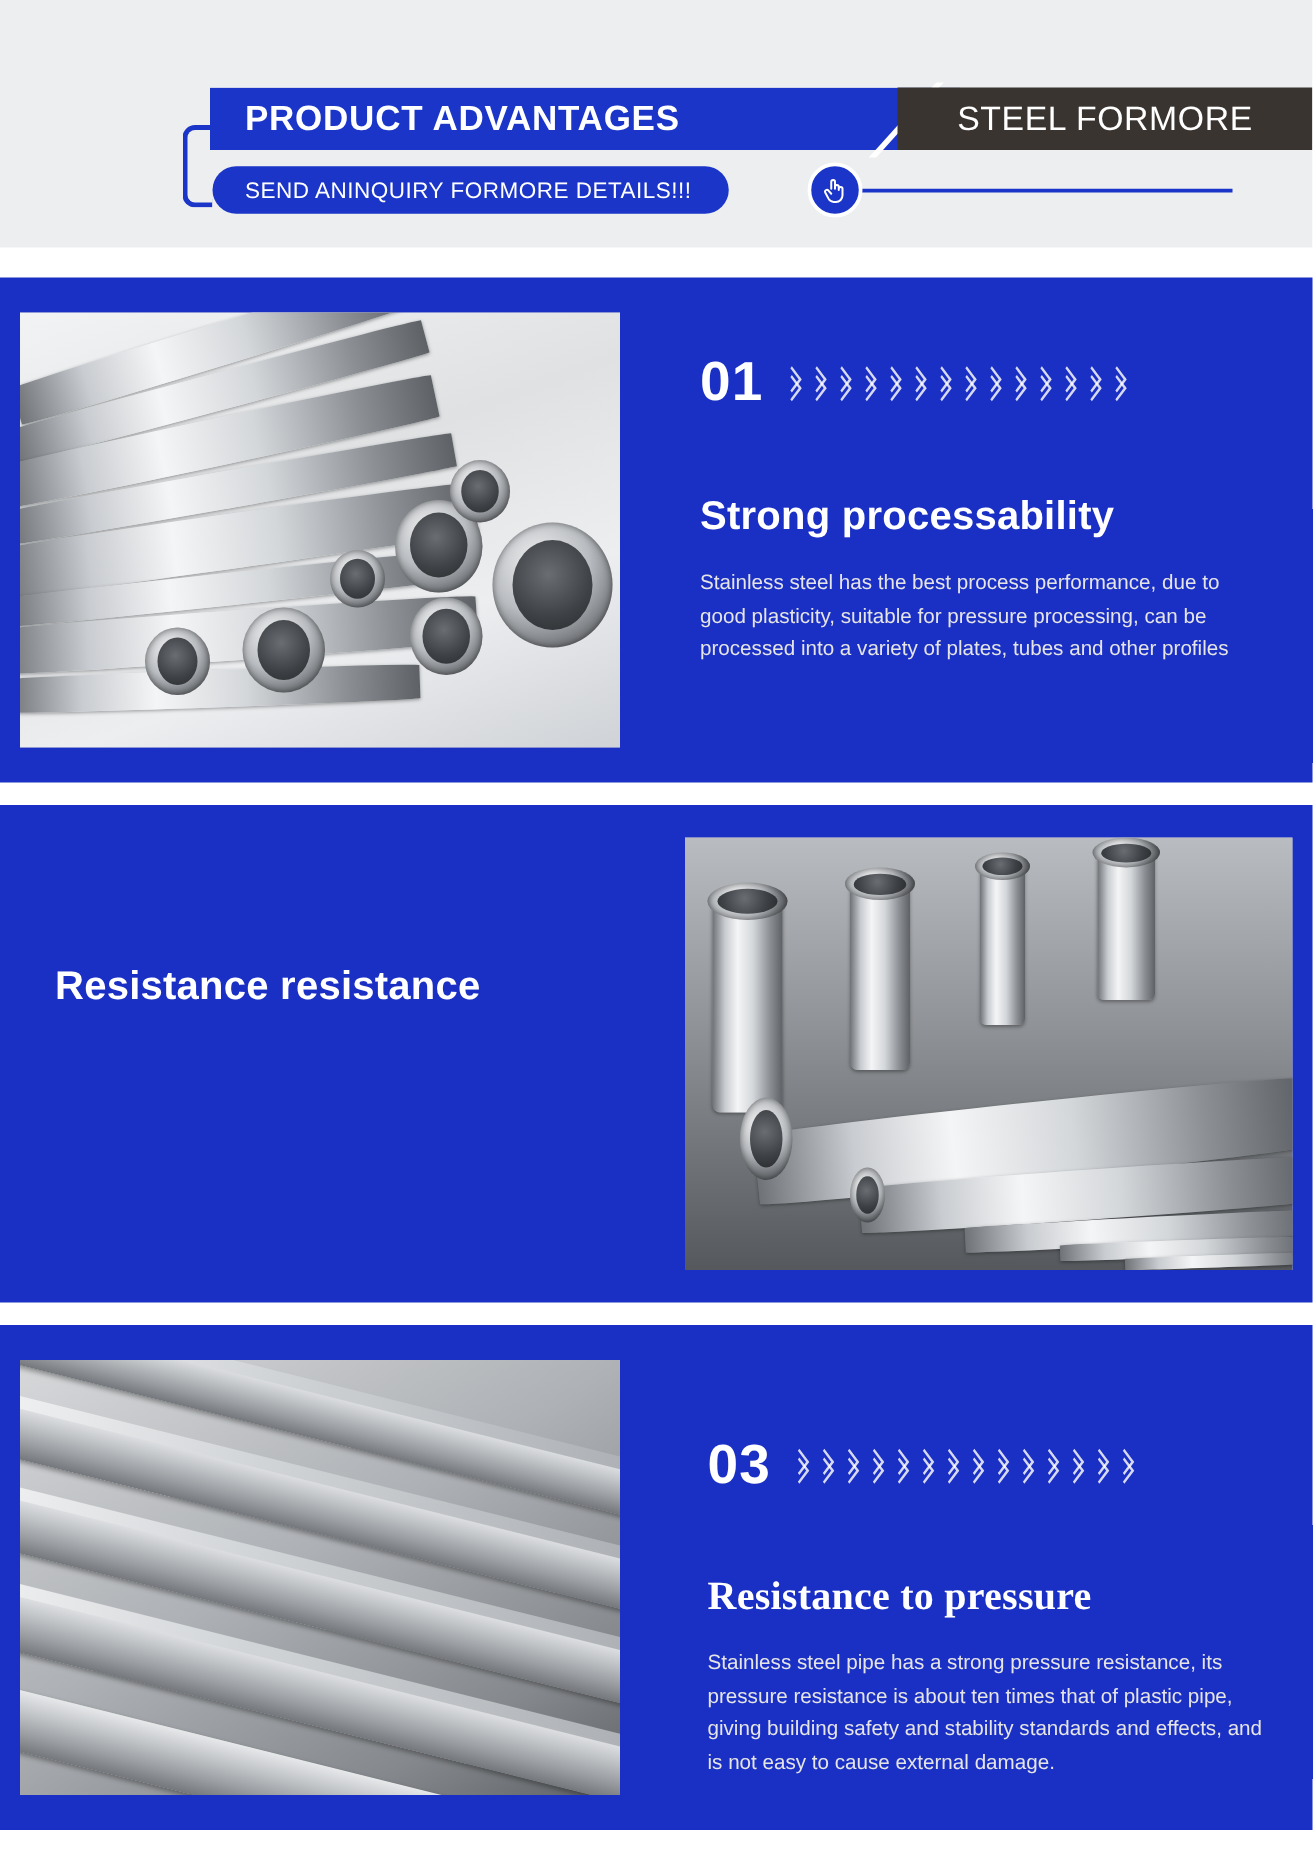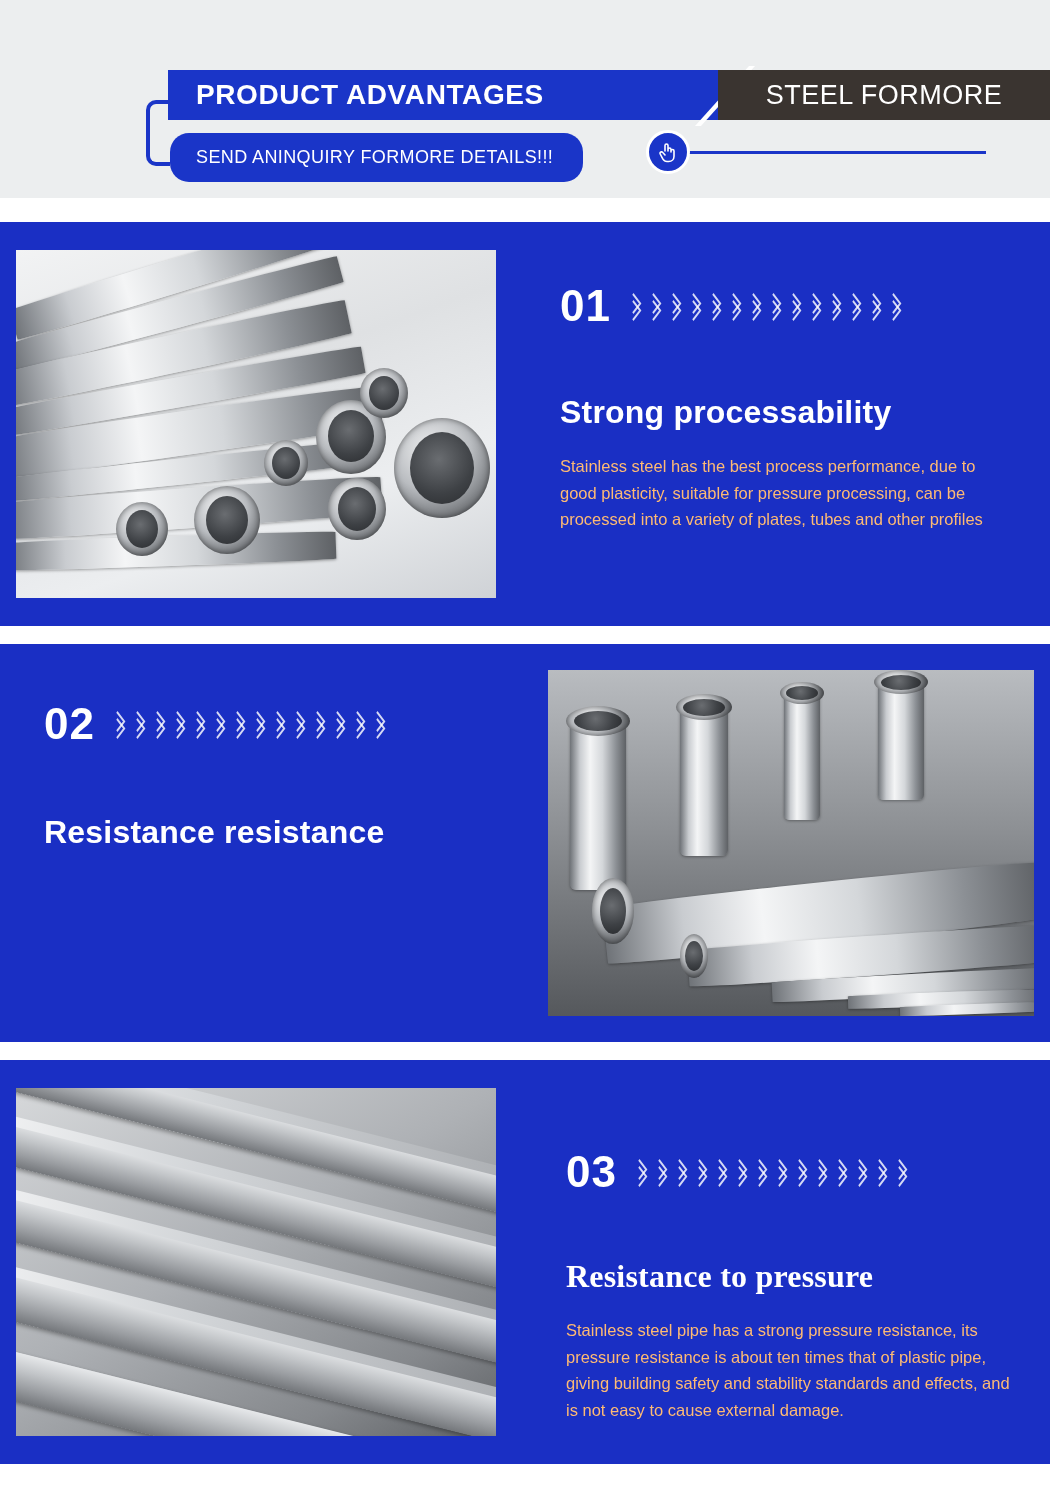--- a/index.html
+++ b/index.html
@@ -65,21 +65,21 @@
     width: 24px; height: 66px;
     border-left: 4px solid #1a35c8;
     border-top: 4px solid #1a35c8;
     border-bottom: 4px solid #1a35c8;
     border-radius: 10px 0 0 10px;
   }
   
   .inquiry-pill {
     position: absolute;
     left: 170px; top: 133px;
-    height: 49px;
+    height: 38px;
     padding: 0 30px 0 26px;
     background: #1a35c8;
     border-radius: 19px;
     display: flex;
     align-items: center;
   }
   .inquiry-text {
     color: #ffffff;
     font-size: 18px;
     letter-spacing: .4px;
@@ -161,21 +161,21 @@
     border-right: 2px solid rgba(255,255,255,.82);
     transform: rotate(-45deg) skew(-8deg, -8deg);
   }
   .heading {
     color: #ffffff;
     font-size: 32px;
     font-weight: 700;
     letter-spacing: .2px;
   }
   .body-text {
-    color: #fdba74;
+    color: #e5e5e5;
     font-size: 16.5px;
     line-height: 1.62;
     font-weight: 400;
   }
 
   
   .photo-bg-light {
     position: absolute; inset: 0;
     background: linear-gradient(160deg, #f2f3f4 0%, #dfe1e3 40%, #eceef0 70%, #cfd2d6 100%);
   }
@@ -327,39 +327,20 @@
     <div class="tube" style="left:140px; top:266px; width:360px; height:40px; transform:rotate(-4deg);"></div>
     <div class="tube-end" style="left:132px; top:264px; width:28px; height:44px;"></div>
     <div class="tube-hole" style="left:137px; top:271px; width:18px; height:30px;"></div>
 
     <div class="tube" style="left:224px; top:304px; width:280px; height:22px; transform:rotate(-3deg);"></div>
     <div class="tube" style="left:300px; top:322px; width:200px; height:14px; transform:rotate(-2deg);"></div>
     <div class="tube" style="left:352px; top:334px; width:150px; height:10px; transform:rotate(-2deg);"></div>
   </div>
 
   <div class="panel-text" style="left:44px; top:58px; width:460px;">
-    <div class="num-row">
-      <span class="num">02</span>
-      <span class="chevrons">
-        <i class="chev"></i>
-          <i class="chev"></i>
-          <i class="chev"></i>
-          <i class="chev"></i>
-          <i class="chev"></i>
-          <i class="chev"></i>
-          <i class="chev"></i>
-        <i class="chev"></i>
-          <i class="chev"></i>
-          <i class="chev"></i>
-          <i class="chev"></i>
-          <i class="chev"></i>
-          <i class="chev"></i>
-          <i class="chev"></i>
-      </span>
-    </div>
     <div class="heading" style="margin-top:68px;">Resistance resistance</div>
   </div>
 </div>
 
 <div class="panel" id="panel-3">
 
   <div class="panel-photo" style="left:16px; top:28px; width:480px; height:348px;">
     <div class="photo-bg-squares"></div>
 
     <div class="bar" style="left:-30px; top:26px; width:560px; height:40px; transform:rotate(14deg);"></div>

